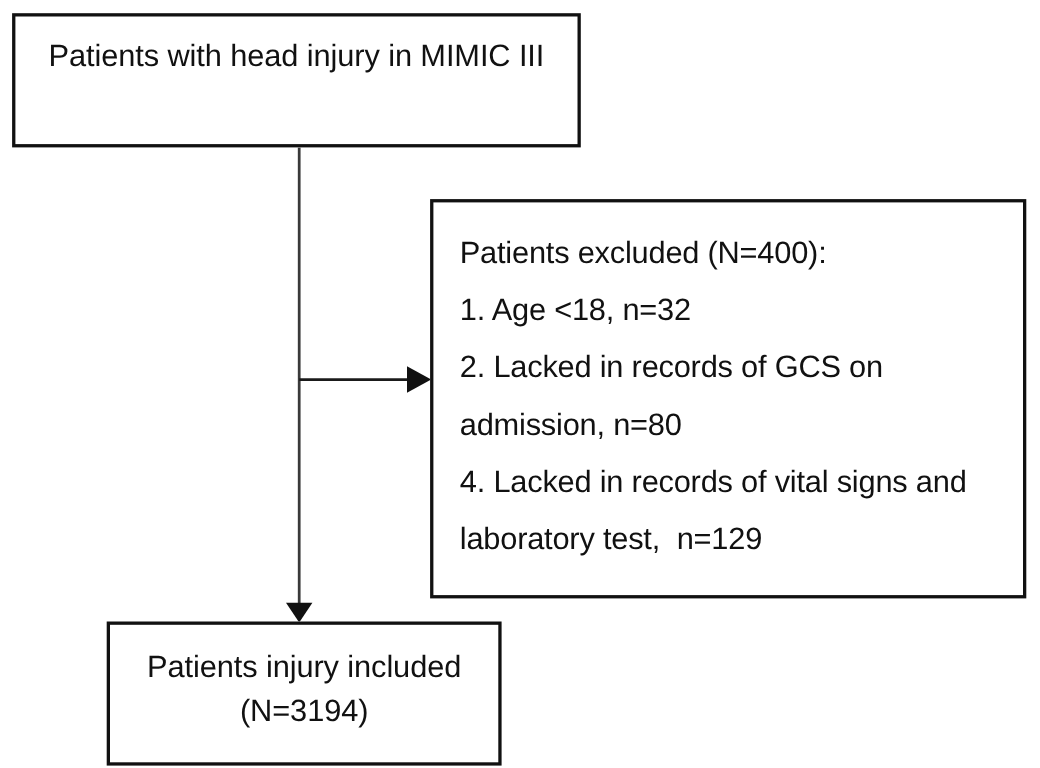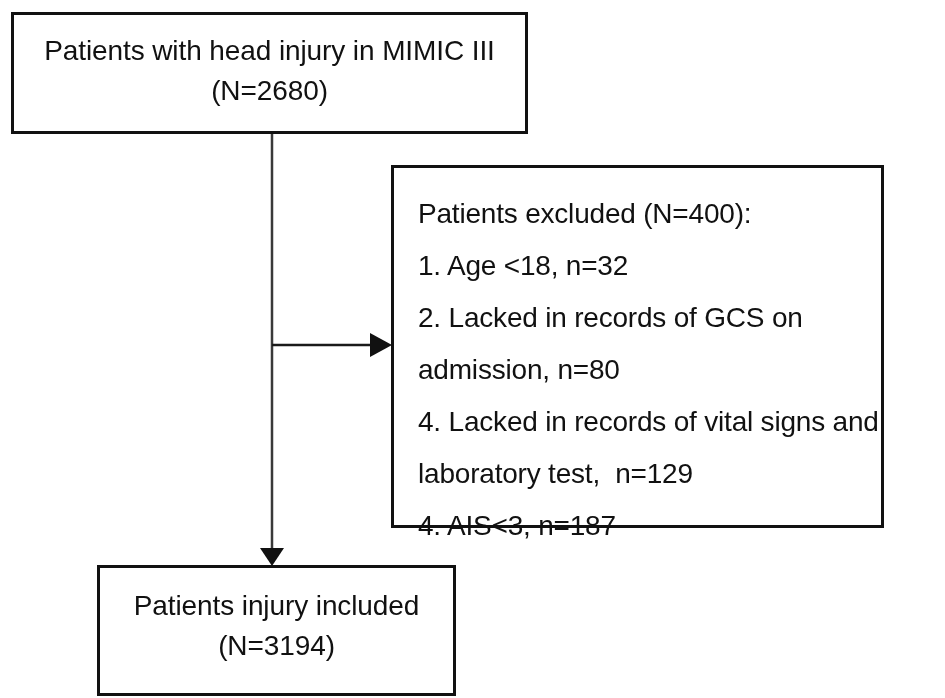--- a/index.html
+++ b/index.html
@@ -51,22 +51,22 @@
   }
   #box-top .box-inner {
     top: 16px;
     align-items: center;
   }
   #box-top .line { letter-spacing: -0.1px; }
 
   
   #box-excluded {
     left: 391px;
-    top: 165px;
-    width: 493px;
+    top: 181px;
+    width: 542px;
     height: 363px;
   }
   #box-excluded .box-inner {
     top: 20px;
     left: 24px;
     right: 8px;
     align-items: flex-start;
   }
   #box-excluded .line {
     line-height: 52px;
@@ -106,33 +106,31 @@
     <line x1="272" y1="134" x2="272" y2="558" stroke="#3a3a3a" stroke-width="2.5"></line>
     <polygon points="260,548 284,548 272,566" fill="#111111"></polygon>
 
     <line x1="272" y1="345" x2="378" y2="345" stroke="#1a1a1a" stroke-width="2.5"></line>
     <polygon points="370,333 370,357 392,345" fill="#111111"></polygon>
   </svg>
 
   <div class="box" id="box-top">
     <div class="box-inner">
       <div class="line">Patients with head injury in MIMIC III</div>
-      <div class="line">(N=2680)</div>
     </div>
   </div>
 
   <div class="box" id="box-excluded">
     <div class="box-inner">
       <div class="line">Patients excluded (N=400):</div>
       <div class="line">1. Age &lt;18, n=32</div>
       <div class="line">2. Lacked in records of GCS on</div>
       <div class="line">admission, n=80</div>
       <div class="line">4. Lacked in records of vital signs and</div>
       <div class="line">laboratory test,  n=129</div>
-      <div class="line">4. AIS&lt;3, n=187</div>
     </div>
   </div>
 
   <div class="box" id="box-bottom">
     <div class="box-inner">
       <div class="line">Patients injury included</div>
       <div class="line">(N=3194)</div>
     </div>
   </div>
 

